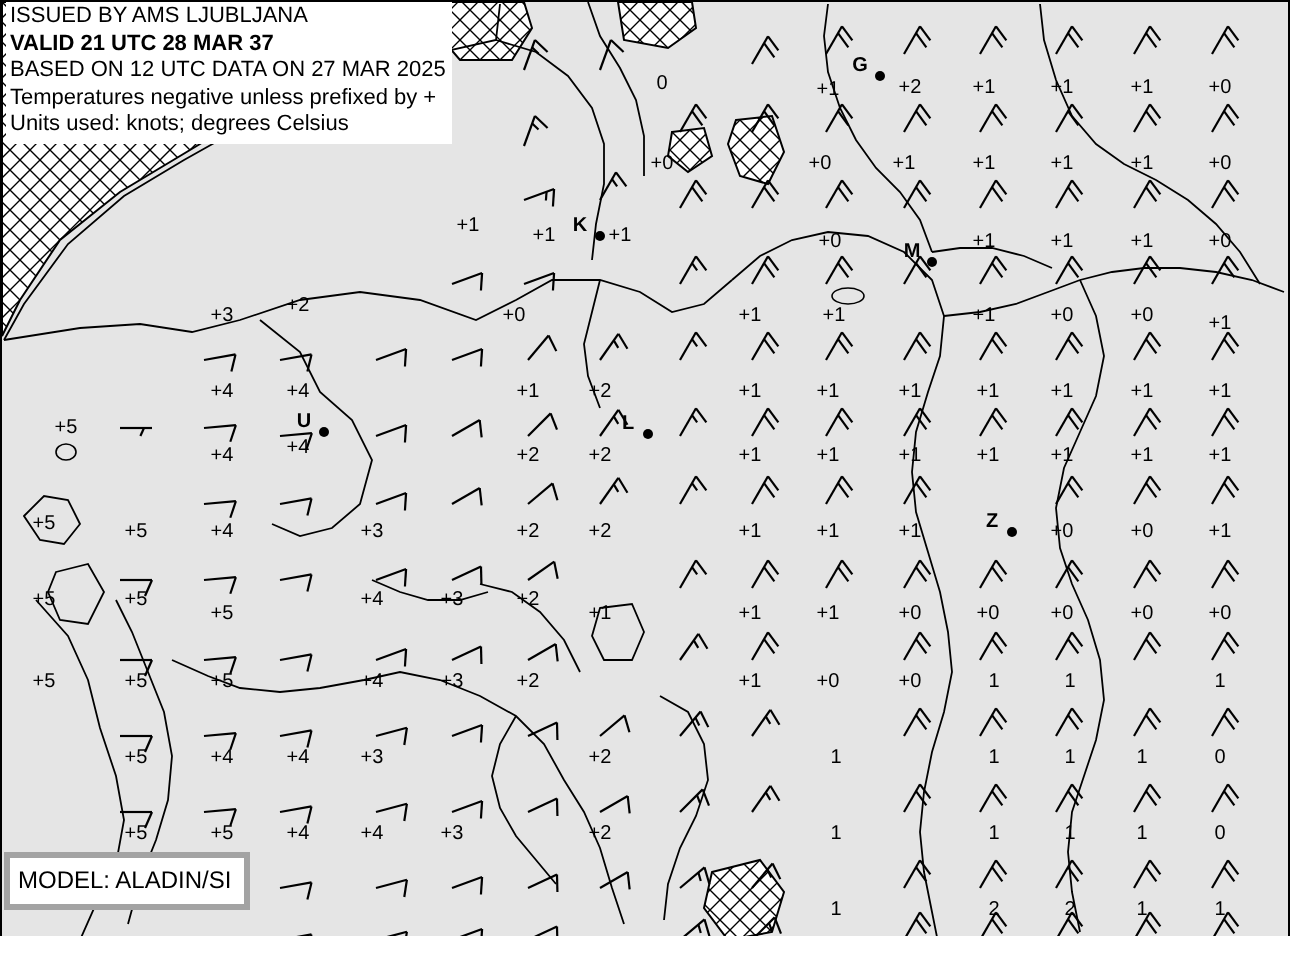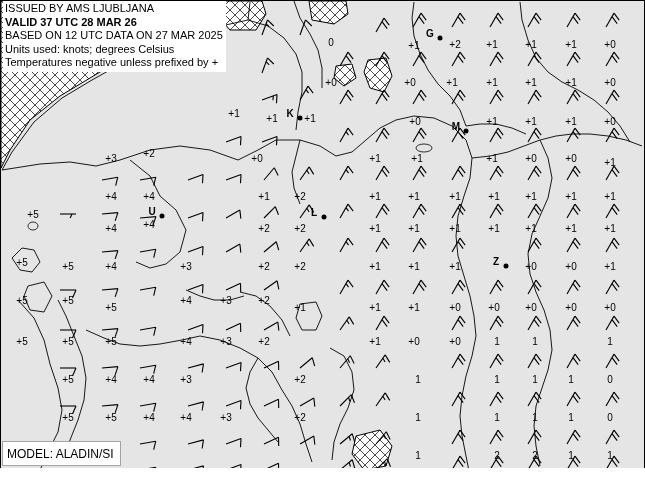--- a/index.html
+++ b/index.html
@@ -45,23 +45,23 @@
     color: #000;
     white-space: nowrap;
   }
   #header div.bold {
     font-weight: bold;
   }
   #header div.mix b { font-weight: bold; }
   #footer {
     position: absolute;
     left: 2px;
-    bottom: 2px;
+    bottom: 13px;
     background: #ffffff;
-    border: 1px solid #a3a3a3;
+    border: 3px solid #a3a3a3;
     padding: 2px 6px 3px 4px;
     z-index: 40;
   }
   #footer span {
     font-size: 12px;
     color: #000;
     white-space: nowrap;
   }
   .temp {
     position: absolute;
@@ -145,24 +145,24 @@
     <g fill="none" stroke="#000" stroke-width="0.8">
       <ellipse cx="424" cy="148" rx="8" ry="4"></ellipse>
       <ellipse cx="33" cy="226" rx="5" ry="4"></ellipse>
     </g>
   </svg>
 
   <div class="frame"></div>
 
   <div id="header">
     <div>ISSUED BY AMS LJUBLJANA</div>
-    <div class="bold">VALID 37 UTC 28 MAR 26</div>
+    <div class="bold">VALID 21 UTC 28 MAR 37</div>
     <div>BASED ON 12 UTC DATA ON 27 MAR 2025</div>
+    <div>Temperatures negative unless prefixed by +</div>
     <div>Units used: knots; degrees Celsius</div>
-    <div>Temperatures negative unless prefixed by +</div>
   </div>
 
   <div id="footer">
     <span>MODEL: ALADIN/SI</span>
   </div>
 
   <div id="overlay"></div>
 
 <div class="barb" style="left: 262px; top: 35px;">
       <svg width="40" height="40" viewBox="-20 -20 40 40">

